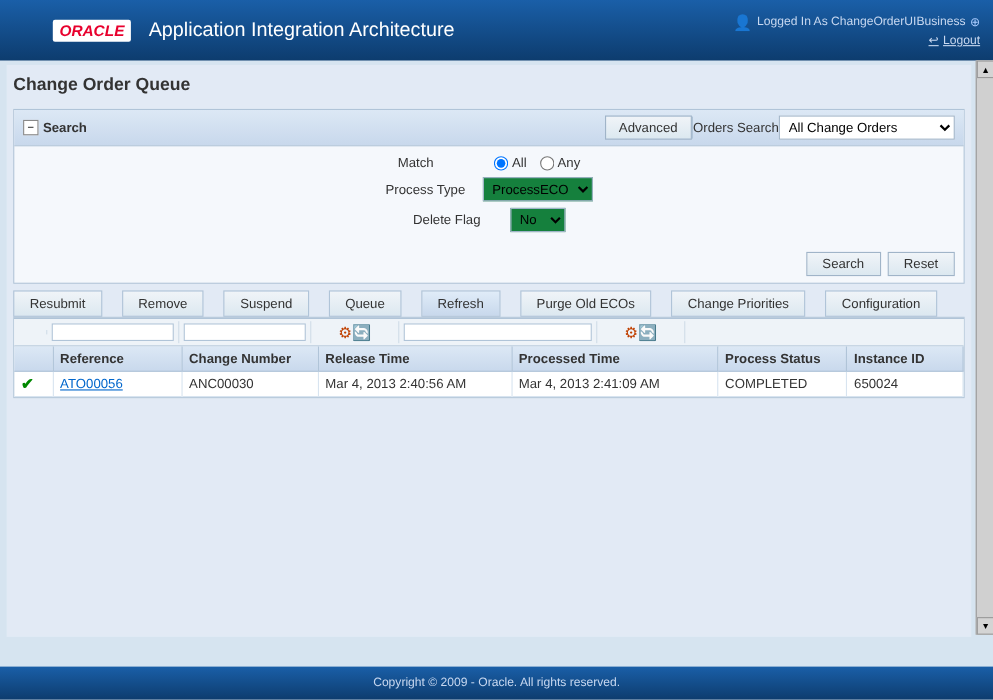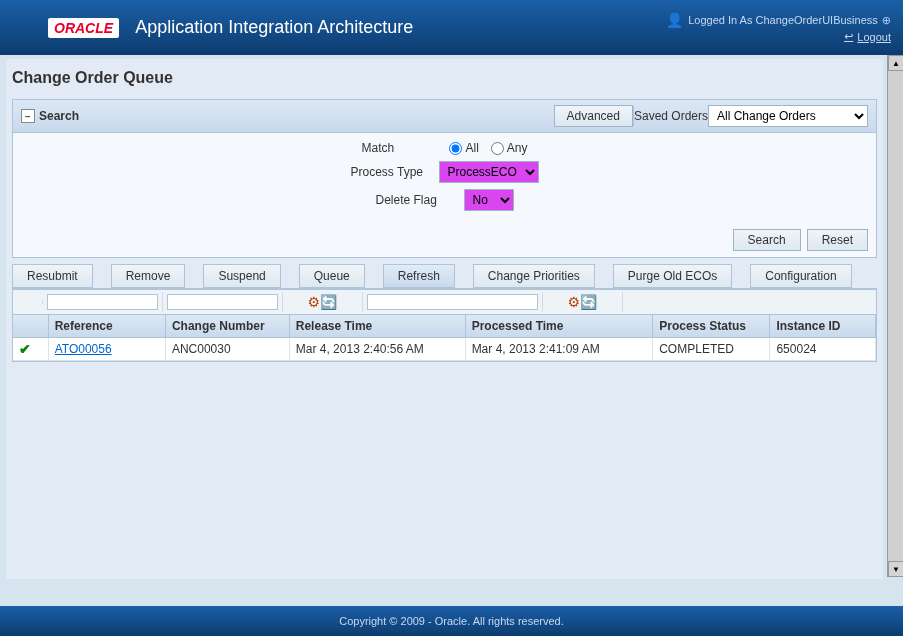--- a/index.html
+++ b/index.html
@@ -185,21 +185,21 @@
       display: flex;
       align-items: center;
       gap: 3px;
       font-size: 12px;
       color: #333;
     }
     .form-select {
       font-size: 12px;
       border: 1px solid #a0b4c8;
       padding: 2px 4px;
-      background: #d946ef;
+      background: #15803d;
     }
     .search-buttons {
       display: flex;
       justify-content: flex-end;
       gap: 6px;
       padding: 4px 8px 6px;
     }
     .btn {
       padding: 3px 14px;
       font-size: 12px;
@@ -340,21 +340,21 @@
 
   <div class="search-panel">
     <div class="search-panel-header">
       <div class="search-panel-title">
         <span class="collapse-icon">−</span>
         <span>Search</span>
       </div>
       <div class="search-panel-right">
         <button class="advanced-btn">Advanced</button>
         <div style="width:1px;height:20px;background:#b0c4d8;"></div>
-        <span class="saved-search-label">Saved Orders</span>
+        <span class="saved-search-label">Orders Search</span>
         <select class="saved-search-select">
           <option>All Change Orders</option>
         </select>
       </div>
     </div>
     <div class="search-body">
       <div class="search-row">
         <span class="search-label">Match</span>
         <div class="radio-group">
           <label class="radio-option">
@@ -386,22 +386,22 @@
       <button class="btn">Reset</button>
     </div>
   </div>
 
   <div class="action-bar">
     <button class="action-btn">Resubmit</button>
     <button class="action-btn">Remove</button>
     <button class="action-btn">Suspend</button>
     <button class="action-btn">Queue</button>
     <button class="action-btn active-btn">Refresh</button>
+    <button class="action-btn">Purge Old ECOs</button>
     <button class="action-btn">Change Priorities</button>
-    <button class="action-btn">Purge Old ECOs</button>
     <button class="action-btn">Configuration</button>
   </div>
 
   <div class="table-container">
 
     <div style="display:flex; background:#eef3f8; border-bottom:1px solid #b0c4d8; align-items:center; padding: 2px 0;">
       <div style="width:30px; padding:2px 4px; border-right:1px solid #d0dce8;"></div>
       <div style="width:120px; padding:2px 4px; border-right:1px solid #d0dce8;">
         <input type="text" style="width: 100%; font-size: 11px; border: 1px solid rgb(176, 196, 216); padding: 1px 3px;">
       </div>

